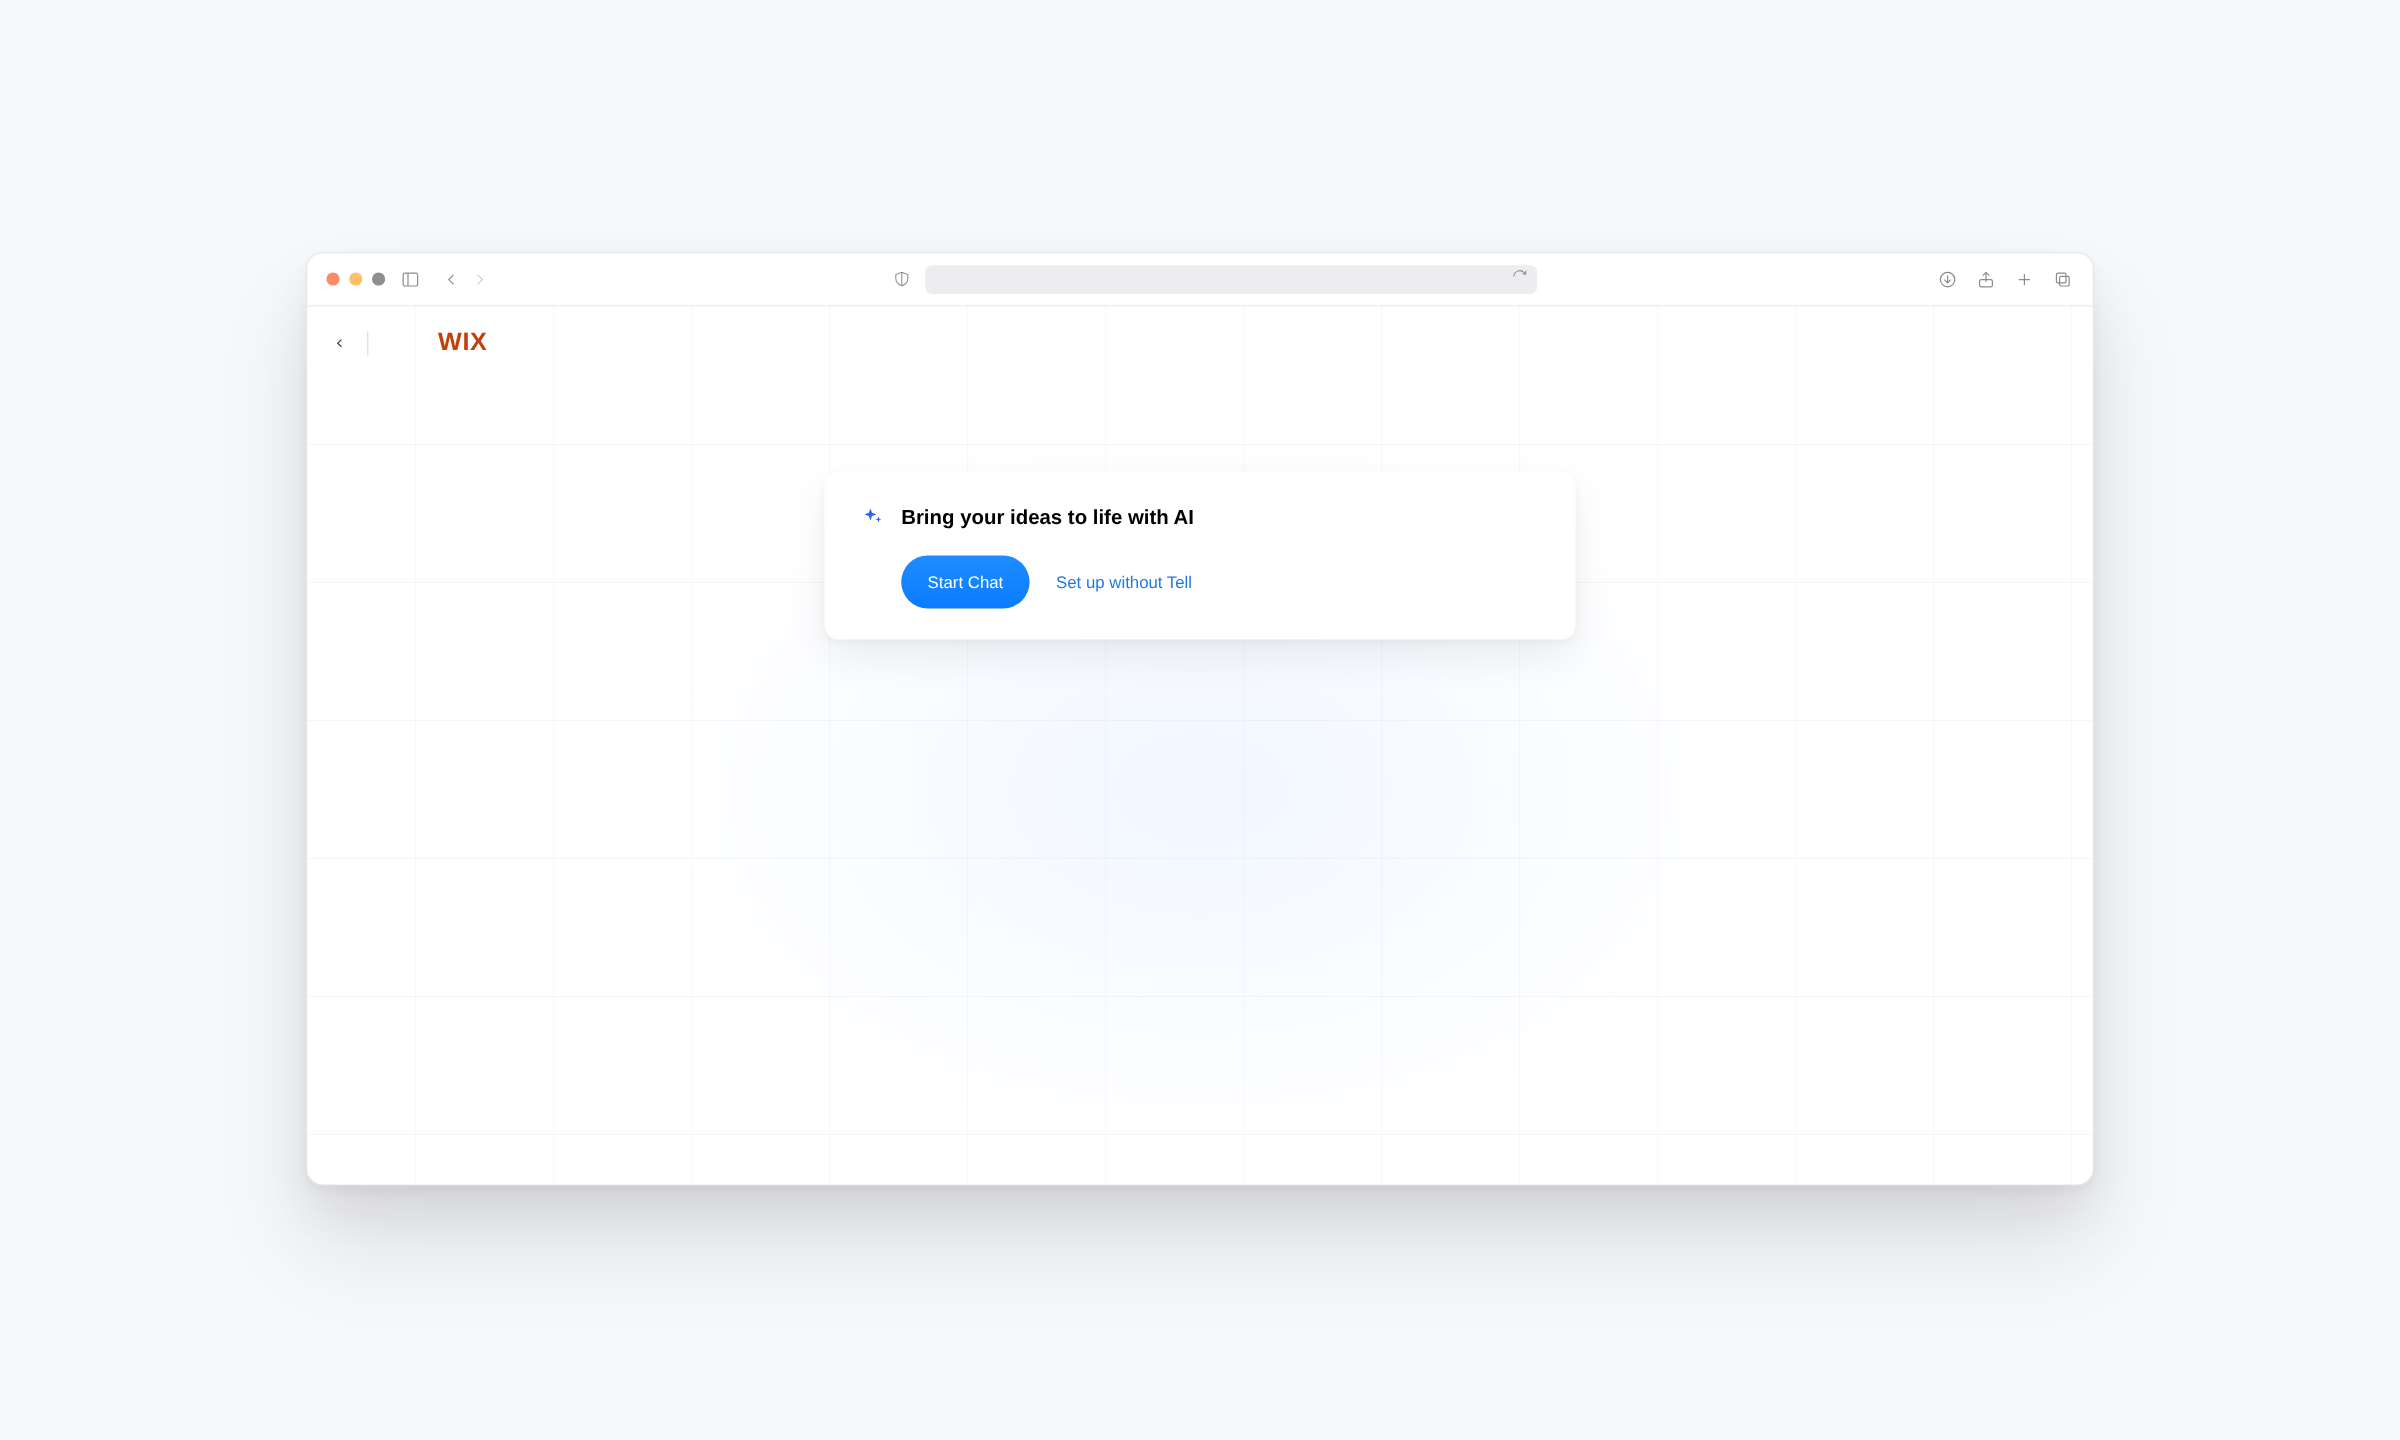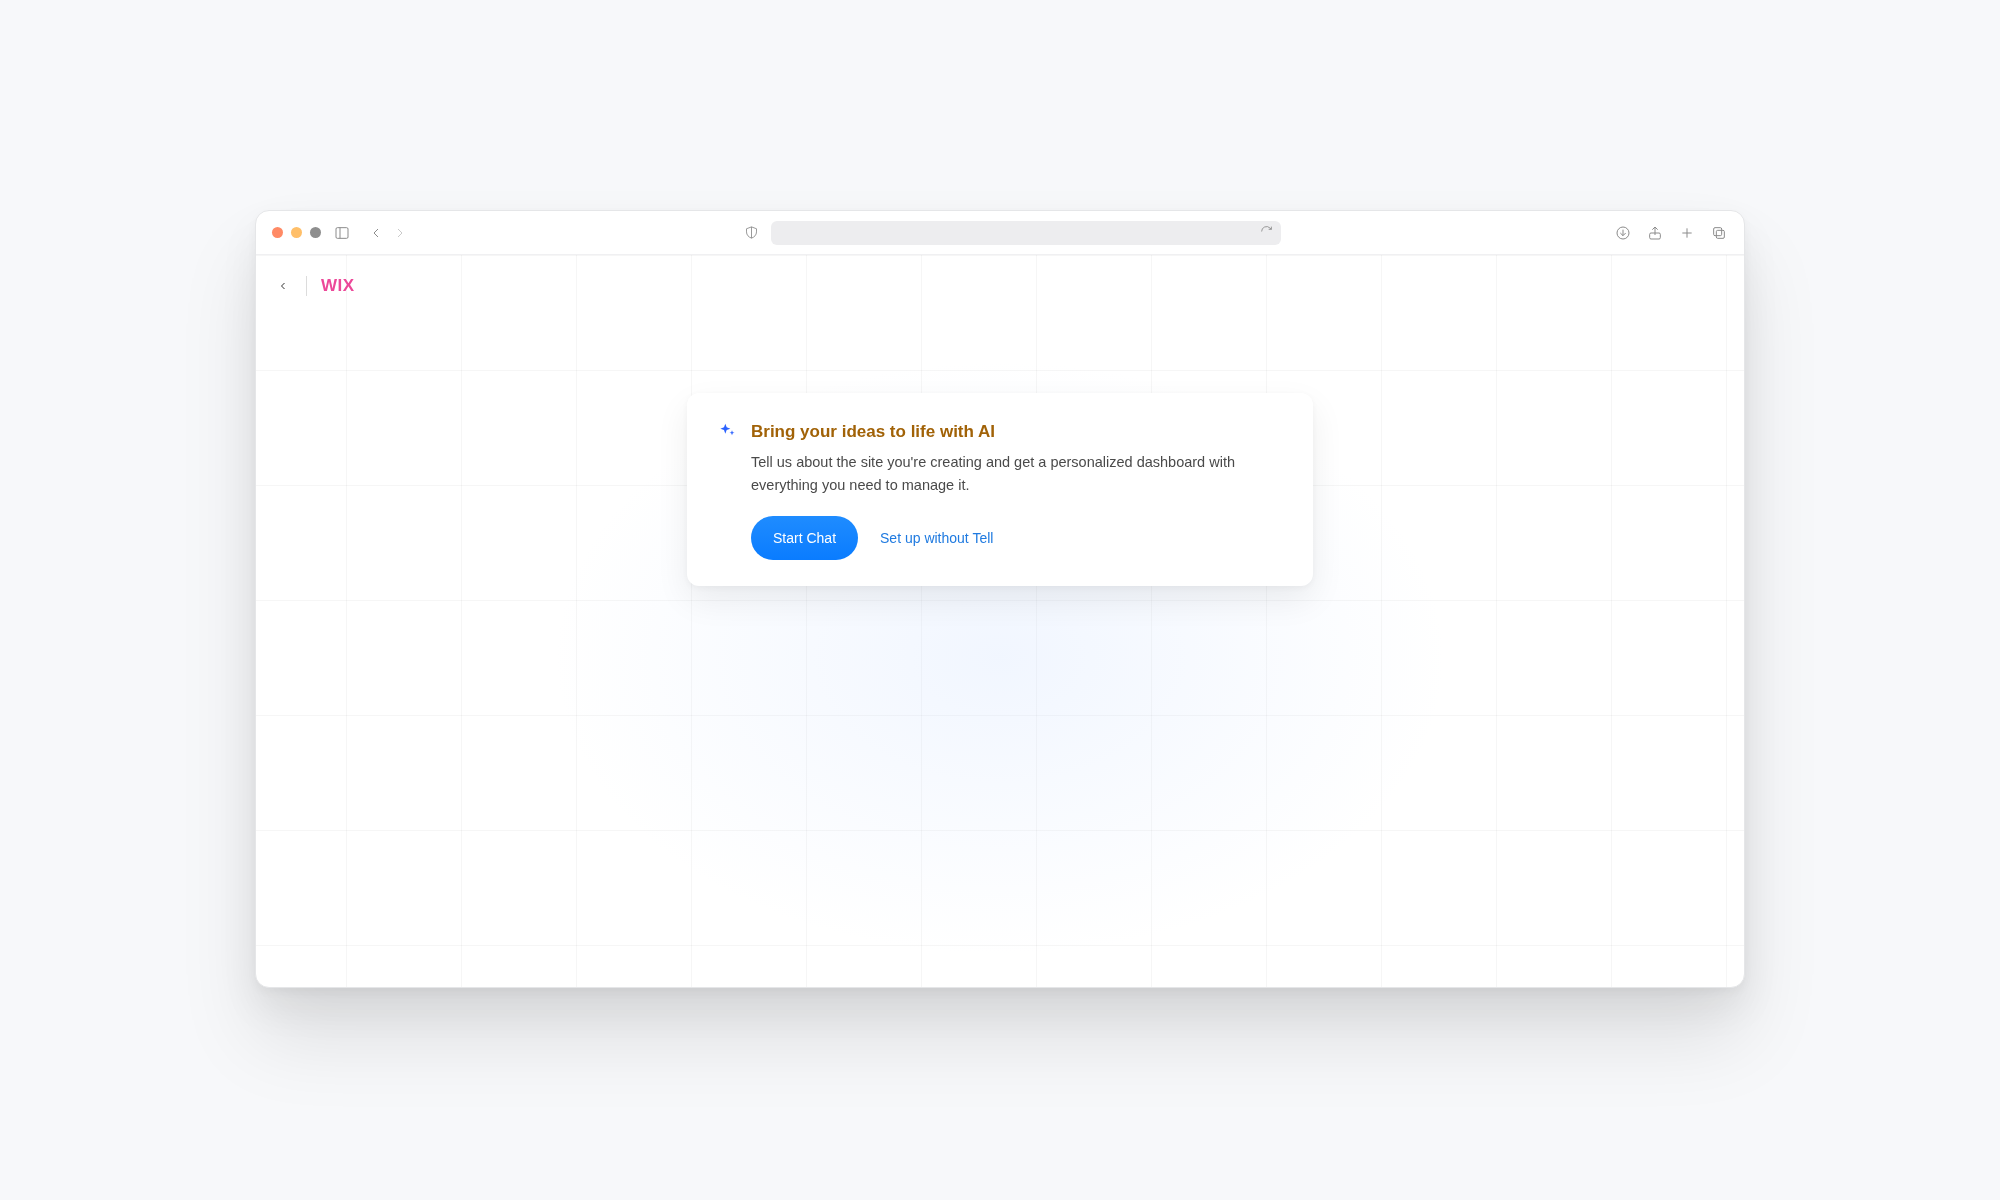--- a/index.html
+++ b/index.html
@@ -115,23 +115,24 @@
   }
   .back-btn {
     width: 18px; height: 18px;
     display:flex;align-items:center;justify-content:center;
     color:#333;
   }
   .back-btn svg{width:12px;height:12px;stroke:currentColor;fill:none;stroke-width:2;}
   .vsep { width:1px; height:20px; background:#dcdcdc; }
   .brand {
     font-weight: 900;
-    font-size: 17px;
+    font-size: 21px;
     letter-spacing: 0.5px;
-    color:#ec4899;
+    color:#c2410c;
+    margin-left:44px;
   }
 
   .card {
     position: absolute;
     left: 50%;
     top: 138px;
     transform: translateX(-50%);
     width: 626px;
     background: #ffffff;
     border-radius: 12px;
@@ -146,21 +147,21 @@
   }
   .spark {
     width: 20px; height: 20px;
     flex-shrink: 0;
     margin-top: 1px;
   }
   .spark svg { width:20px;height:20px; }
   .card-title {
     font-size: 17px;
     font-weight: 700;
-    color: #a16207;
+    color: #000000;
     line-height: 1.3;
   }
   .card-body {
     margin-left: 34px;
     margin-top: 8px;
     font-size: 14.5px;
     color: #4a4a4a;
     line-height: 1.55;
   }
   .card-actions {
@@ -285,21 +286,20 @@
       <div class="card">
         <div class="card-head">
           <div class="spark">
             <svg viewBox="0 0 24 24">
               <path fill="#2b62ff" d="M10 2l1.6 4.4L16 8l-4.4 1.6L10 14l-1.6-4.4L4 8l4.4-1.6L10 2z"></path>
               <path fill="#2b62ff" d="M18 10l.9 2.4L21 13l-2.1.6L18 16l-.9-2.4L15 13l2.1-.6L18 10z"></path>
             </svg>
           </div>
           <div class="card-title">Bring your ideas to life with AI</div>
         </div>
-        <div class="card-body">Tell us about the site you're creating and get a personalized dashboard with everything you need to manage it.</div>
         <div class="card-actions">
           <button class="primary-btn">Start Chat</button>
           <button class="link-btn">Set up without Tell</button>
         </div>
       </div>
 
     </div>
   </div>
 </div>
 

